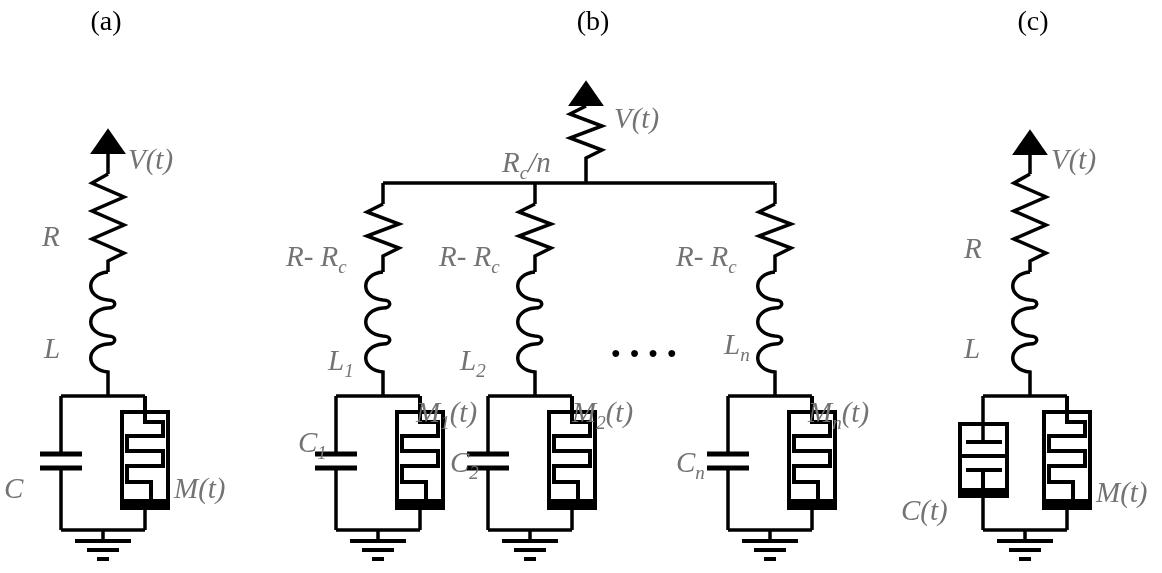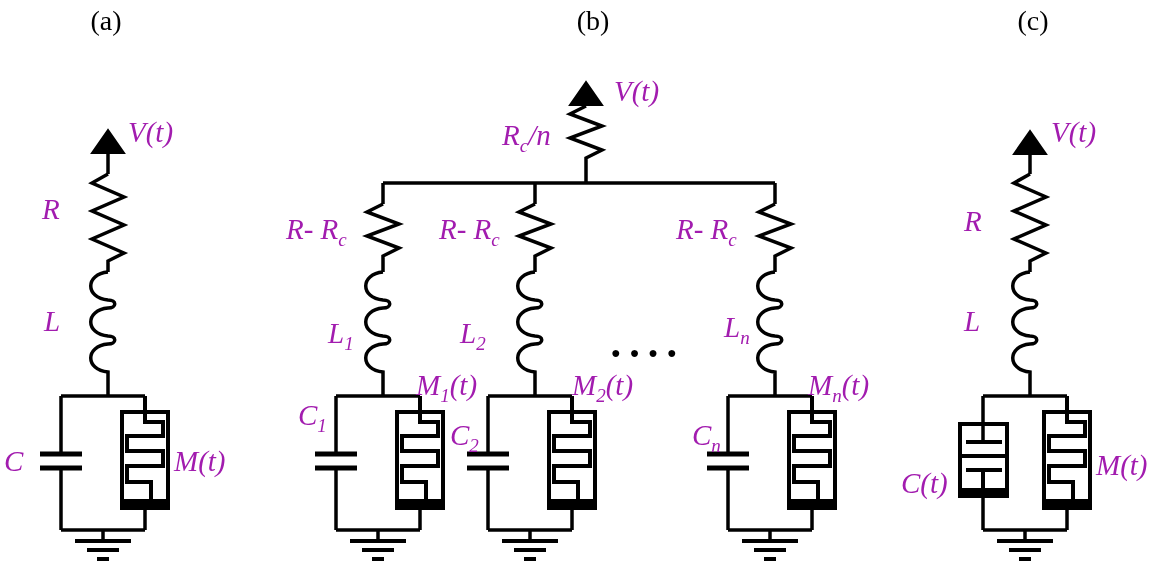--- a/index.html
+++ b/index.html
@@ -12,21 +12,22 @@
     color: #000000;
     overflow: hidden;
   }
   #wires { position: absolute; left: 0; top: 0; }
   .lbl {
     position: absolute;
     font-style: italic;
     font-size: 29px;
     line-height: 30px;
     white-space: nowrap;
-    color: #a21caf;
+    color: #737373;
+    margin-top: 27px;
   }
   .pnl {
     position: absolute;
     font-style: normal;
     font-size: 28px;
     line-height: 30px;
     width: 44px;
     text-align: center;
     color: #000;
   }
@@ -188,29 +189,29 @@
 
   <div class="lbl" style="left:614px;top:76px">V(t)</div>
   <div class="lbl" style="left:502px;top:120px"><span>R</span><span class="sub">c</span><span>/n</span></div>
 
   <div class="lbl" style="left:286px;top:214px"><span>R- R</span><span class="sub">c</span><span></span></div>
   <div class="lbl" style="left:439px;top:214px"><span>R- R</span><span class="sub">c</span><span></span></div>
   <div class="lbl" style="left:676px;top:214px"><span>R- R</span><span class="sub">c</span><span></span></div>
 
   <div class="lbl" style="left:328px;top:318px"><span>L</span><span class="sub">1</span></div>
   <div class="lbl" style="left:460px;top:318px"><span>L</span><span class="sub">2</span></div>
-  <div class="lbl" style="left:724px;top:312px"><span>L</span><span class="sub">n</span></div>
+  <div class="lbl" style="left:724px;top:302px"><span>L</span><span class="sub">n</span></div>
 
   <div class="lbl" style="left:416px;top:370px"><span>M</span><span class="sub">1</span><span>(t)</span></div>
   <div class="lbl" style="left:572px;top:370px"><span>M</span><span class="sub">2</span><span>(t)</span></div>
   <div class="lbl" style="left:808px;top:370px"><span>M</span><span class="sub">n</span><span>(t)</span></div>
 
   <div class="lbl" style="left:298px;top:400px"><span>C</span><span class="sub">1</span></div>
   <div class="lbl" style="left:450px;top:420px"><span>C</span><span class="sub">2</span></div>
-  <div class="lbl" style="left:692px;top:420px"><span>C</span><span class="sub">n</span></div>
+  <div class="lbl" style="left:676px;top:420px"><span>C</span><span class="sub">n</span></div>
 
   <div class="dots" style="left:611px;top:345px">●●●●</div>
 
   <div class="lbl" style="left:1051px;top:117px">V(t)</div>
   <div class="lbl" style="left:964px;top:206px">R</div>
   <div class="lbl" style="left:964px;top:306px">L</div>
   <div class="lbl" style="left:901px;top:468px">C(t)</div>
   <div class="lbl" style="left:1096px;top:450px">M(t)</div>
 
 </div>

